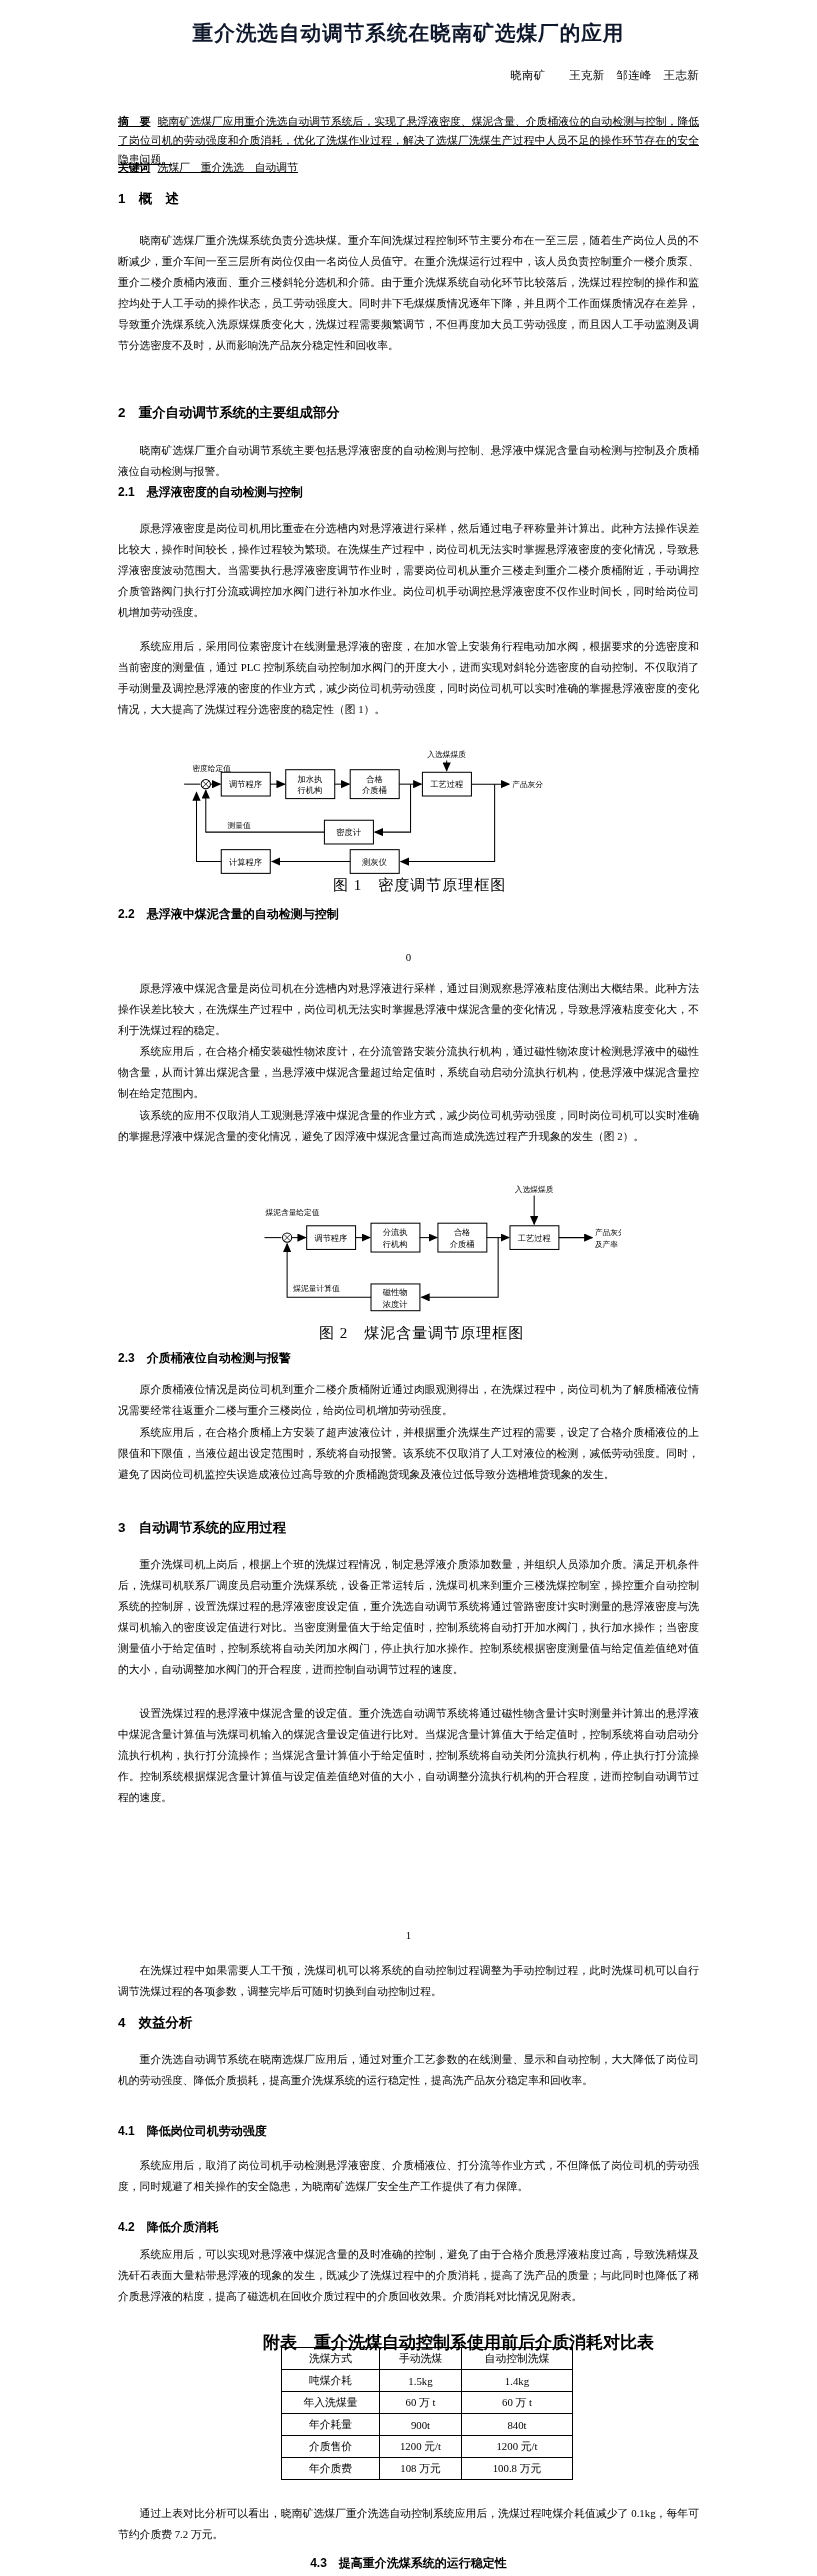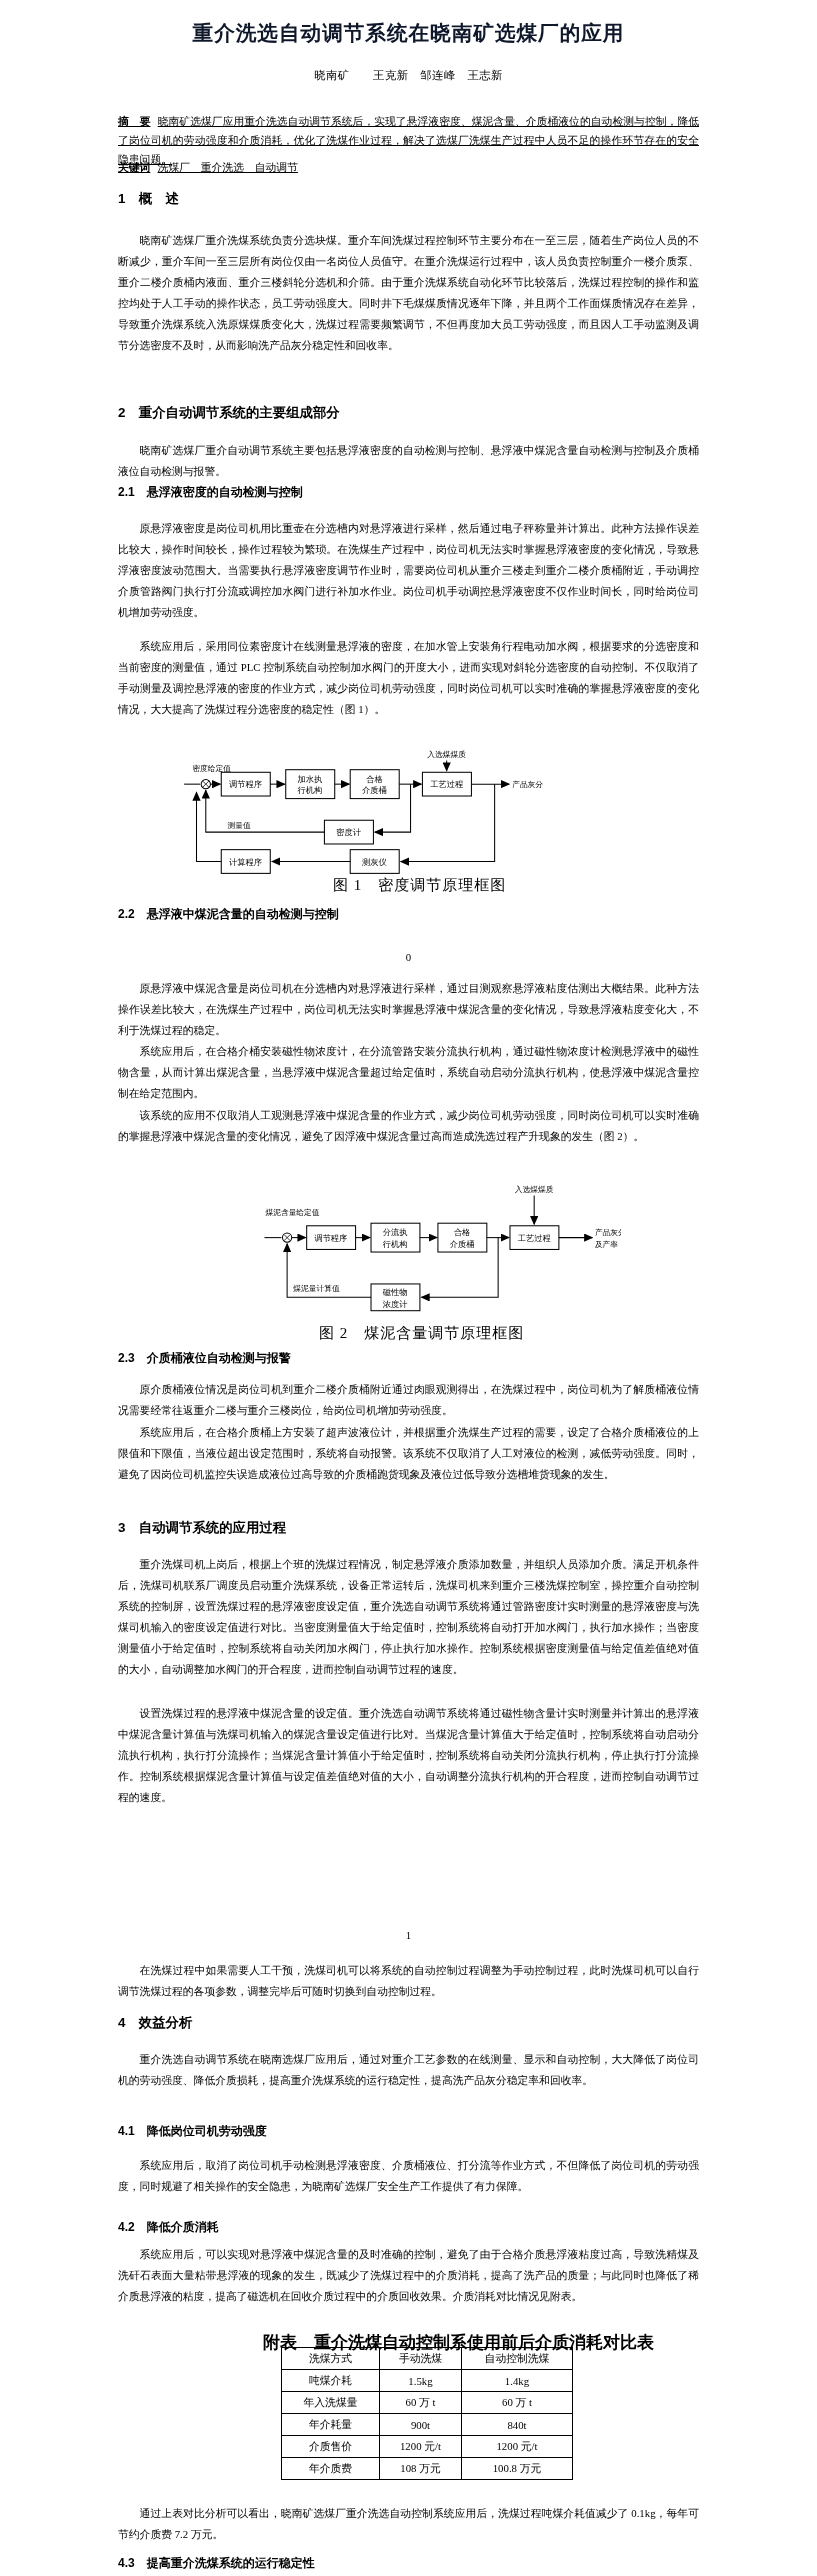--- a/index.html
+++ b/index.html
@@ -14,21 +14,21 @@
   }
   .blk{position:absolute;left:118px;width:581px;}
   .doc-title{
     text-align:center;
     font-family:"Liberation Sans",sans-serif;
     font-weight:bold;
     font-size:20.6px;
     color:#0f172a;
     letter-spacing:1px;
   }
-  .authors{text-align:center;font-size:11.3px;letter-spacing:0.5px;}
+  .authors{text-align:right;font-size:11.3px;letter-spacing:0.5px;}
   .abstract,.keywords{font-size:10.8px;line-height:19px;text-align:justify;text-decoration:underline;}
   .abstract b,.keywords b,.bio b{font-family:"Liberation Sans",sans-serif;margin-right:7.2px;}
   .h1{font-family:"Liberation Sans",sans-serif;font-weight:bold;font-size:13.4px;}
   .h2{font-family:Liberation Sans, sans-serif;font-weight:bold;font-size:12px;}
   .body-text{font-size:10.8px;line-height:21px;text-align:justify;text-indent:2em;}
   .page-num{position:absolute;left:118px;width:581px;text-align:center;font-size:10.8px;}
   .fig-caption{position:absolute;font-size:15px;letter-spacing:1px;}
   .tbl-title{position:absolute;left:263px;font-family:Liberation Mono, monospace;font-weight:bold;font-size:17px;}
   table.cmp{
     position:absolute;left:281px;top:2347px;
@@ -219,16 +219,16 @@
     <tr>
       <td>年介质费</td>
       <td>108 万元</td>
       <td>100.8 万元</td>
     </tr>
   </tbody>
     </table>
 
   <div class="blk body-text" style="top:2503px;">通过上表对比分析可以看出，晓南矿选煤厂重介洗选自动控制系统应用后，洗煤过程吨煤介耗值减少了 0.1kg，每年可节约介质费 7.2 万元。</div>
 
-  <div class="blk h2" style="top:2555px;">4.3　提高重介洗煤系统的运行稳定性</div>
+  <div class="blk h2" style="top:2555px;text-align:center;">4.3　提高重介洗煤系统的运行稳定性</div>
 
 </div>
 
 
 </body></html>

